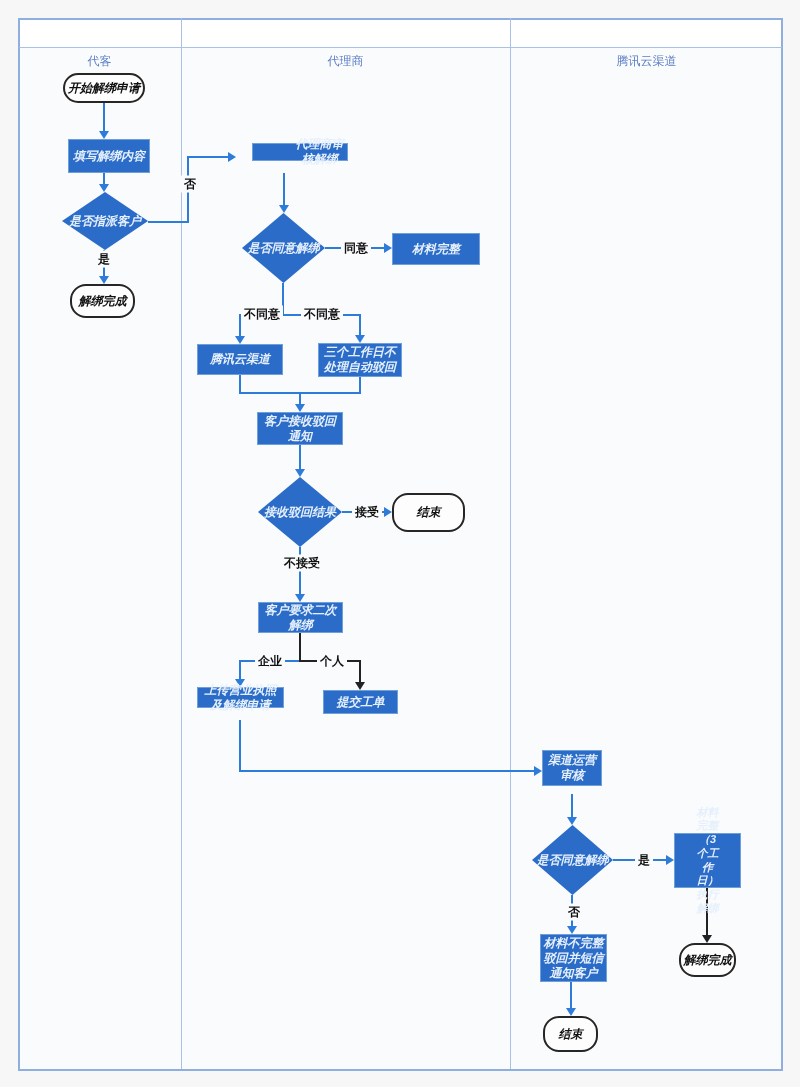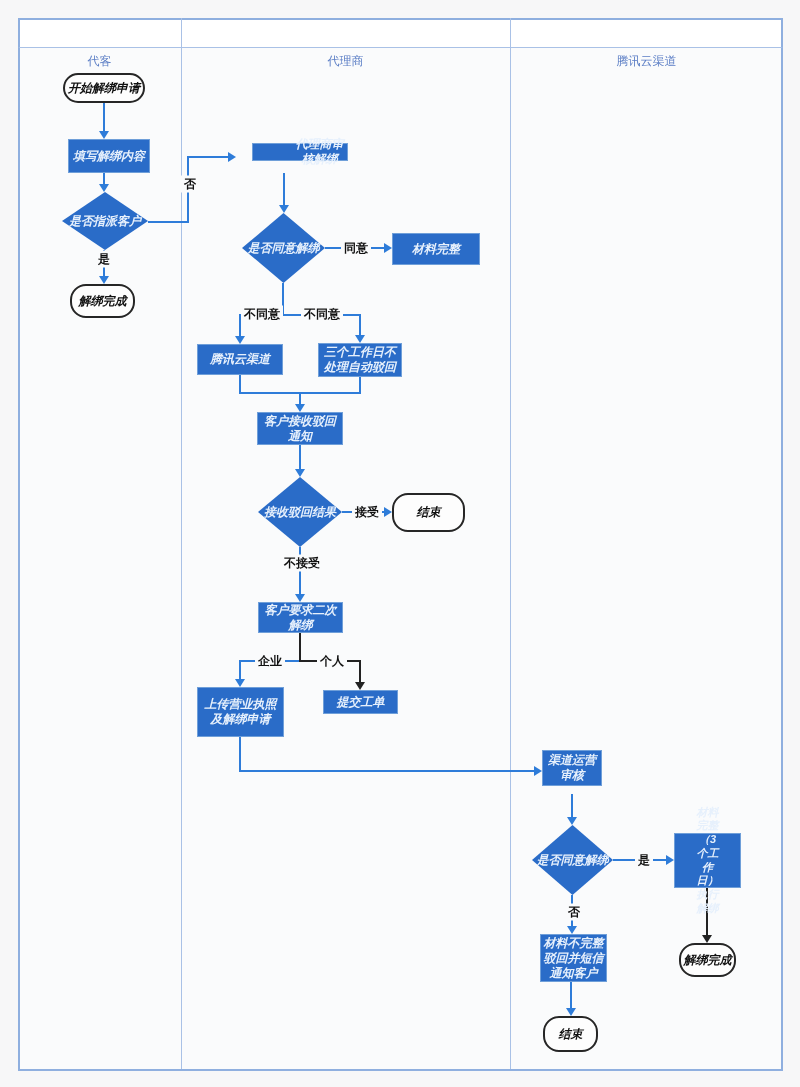--- a/index.html
+++ b/index.html
@@ -166,21 +166,21 @@
 
   <div class="node proc" style="left:252px;top:143px;width:96px;height:18px;padding-left:41px;">代理商审核解绑</div>
   <div class="node decision" style="left:242px;top:213px;width:83px;height:70px;">是否同意解绑</div>
   <div class="node proc" style="left:392px;top:233px;width:88px;height:32px;">材料完整</div>
   <div class="node proc" style="left:197px;top:344px;width:86px;height:31px;">腾讯云渠道</div>
   <div class="node proc" style="left:318px;top:343px;width:84px;height:34px;">三个工作日不处理自动驳回</div>
   <div class="node proc" style="left:257px;top:412px;width:86px;height:33px;">客户接收驳回通知</div>
   <div class="node decision" style="left:258px;top:477px;width:84px;height:70px;">接收驳回结果</div>
   <div class="node term" style="left:392px;top:493px;width:73px;height:39px;">结束</div>
   <div class="node proc" style="left:258px;top:602px;width:85px;height:31px;">客户要求二次解绑</div>
-  <div class="node proc" style="left:197px;top:687px;width:87px;height:50px;">上传营业执照及解绑申请</div>
+  <div class="node proc" style="left:197px;top:687px;width:87px;height:21px;">上传营业执照及解绑申请</div>
   <div class="node proc" style="left:323px;top:690px;width:75px;height:24px;">提交工单</div>
 
   <div class="node proc" style="left:542px;top:750px;width:60px;height:36px;">渠道运营审核</div>
   <div class="node decision" style="left:532px;top:825px;width:81px;height:70px;">是否同意解绑</div>
   <div class="node proc" style="left:674px;top:833px;width:67px;height:55px;padding:1px 20px;font-size:11px;">材料完整（3个工作日）执行解绑</div>
   <div class="node proc" style="left:540px;top:934px;width:67px;height:48px;">材料不完整驳回并短信通知客户</div>
   <div class="node term" style="left:543px;top:1016px;width:55px;height:36px;">结束</div>
   <div class="node term" style="left:679px;top:943px;width:57px;height:34px;">解绑完成</div>
 
 </div>

